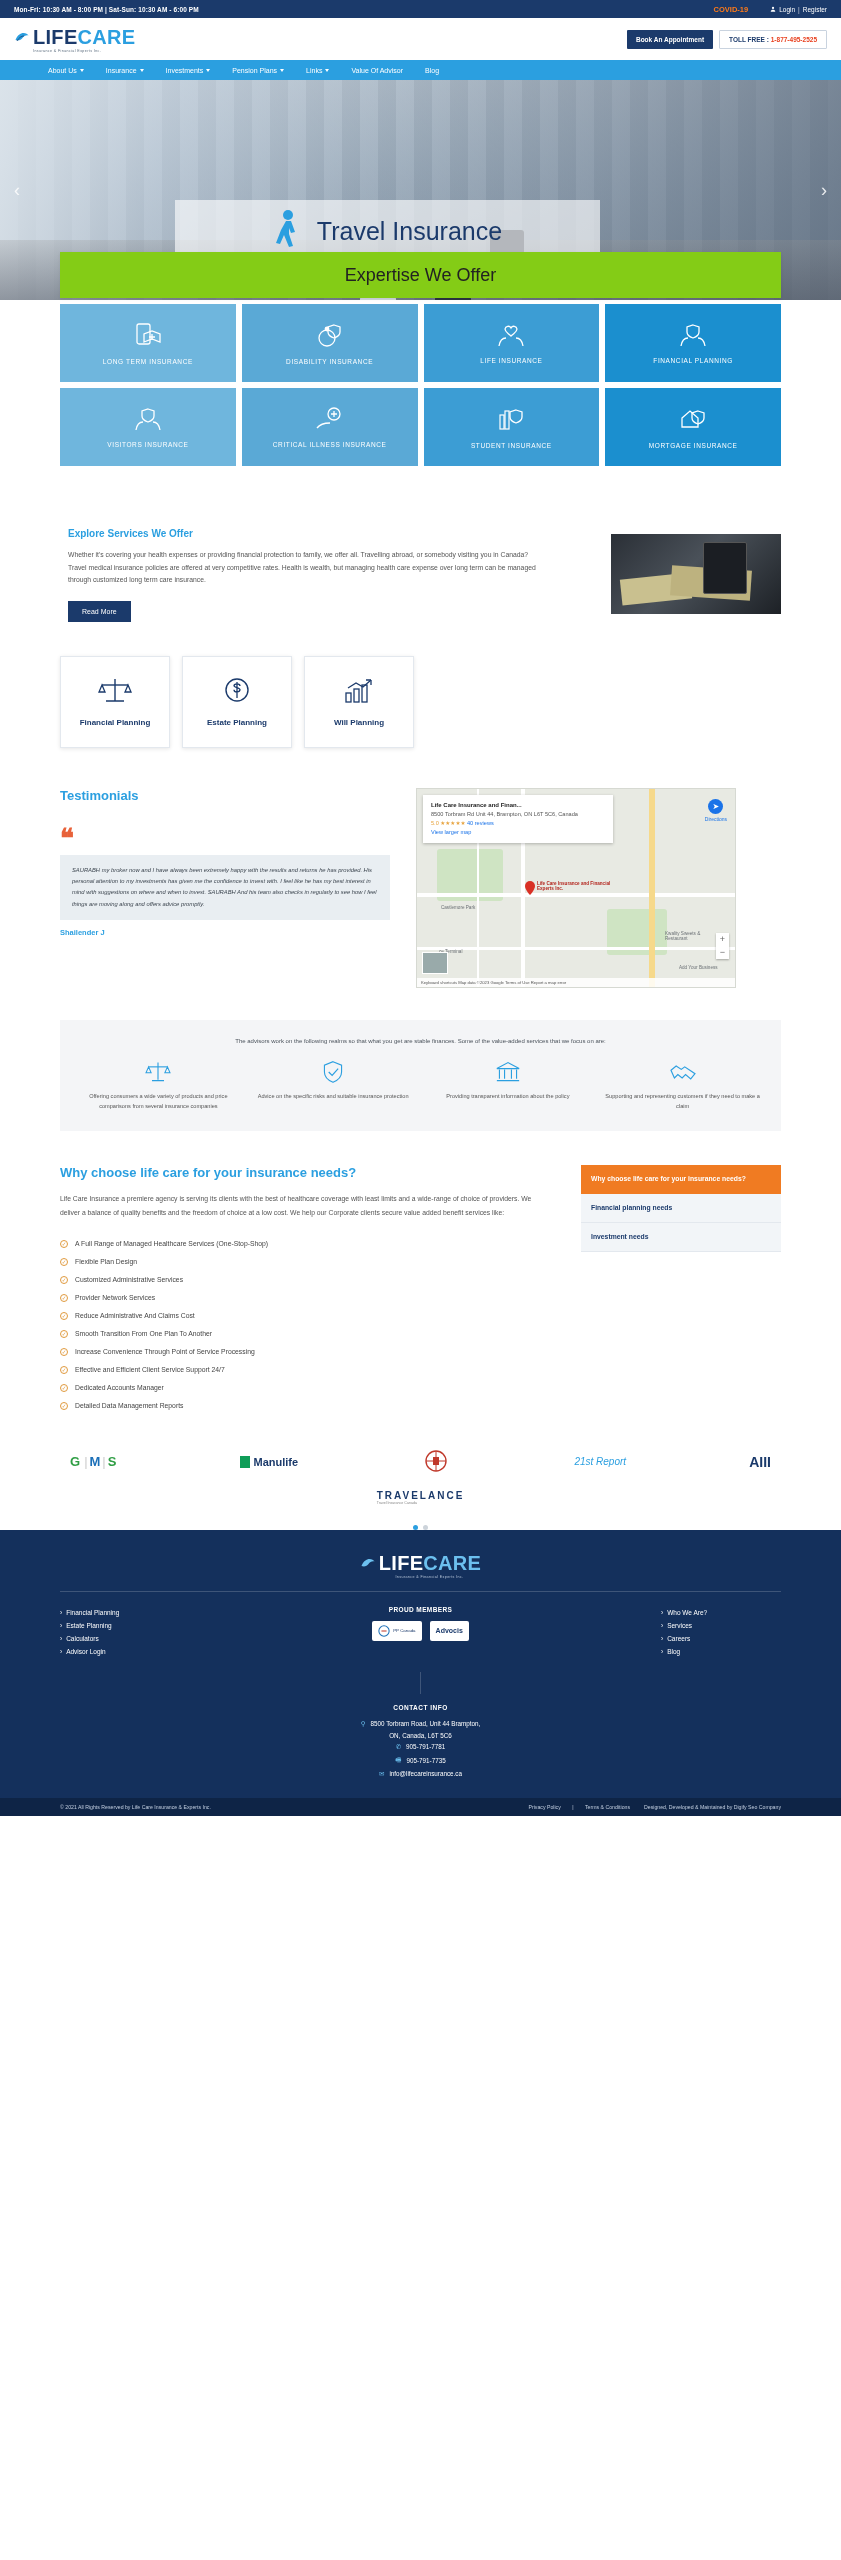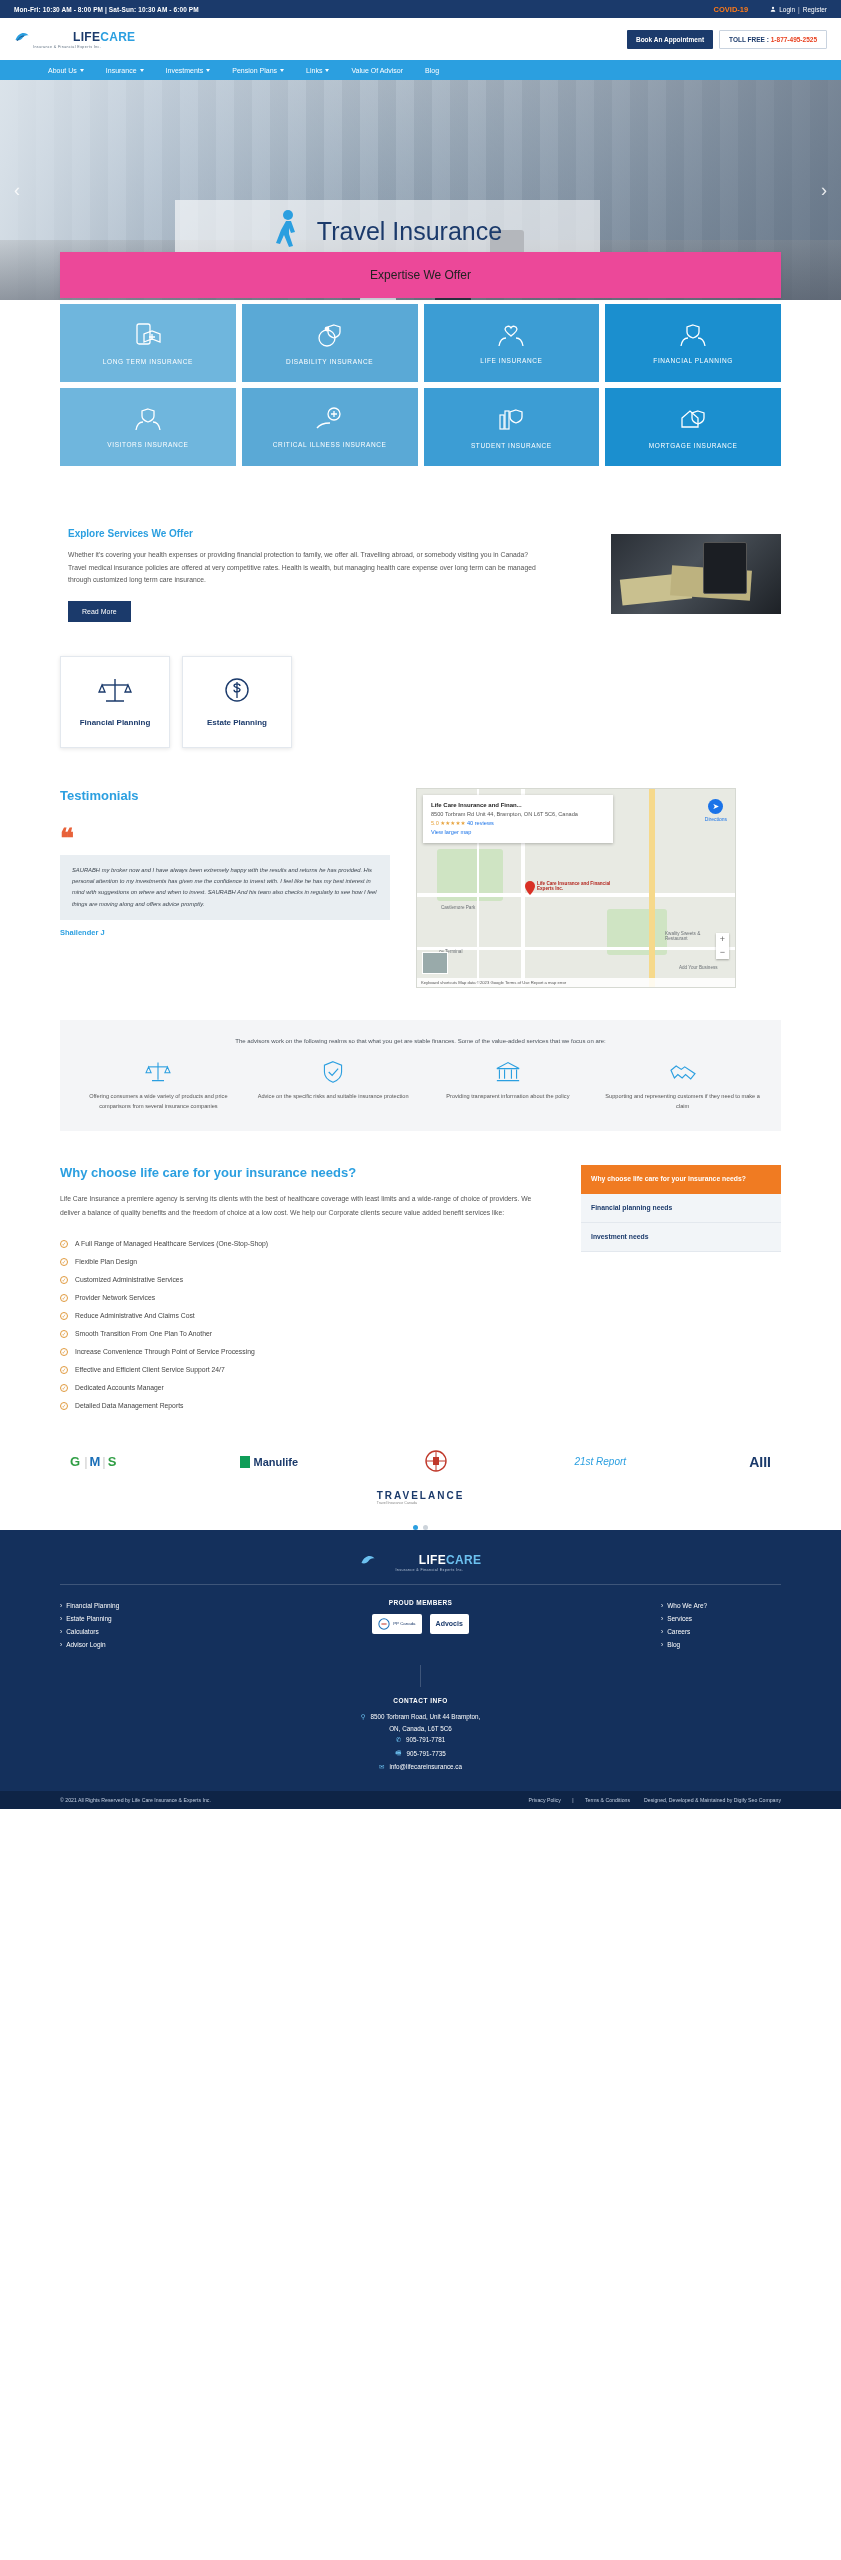--- a/index.html
+++ b/index.html
@@ -32,21 +32,21 @@
   .header {
     background: #fff;
     height: 42px;
     display: flex;
     align-items: center;
     padding: 0 14px;
   }
   .logo { display: flex; flex-direction: column; align-items: flex-start; }
   .logo-row { display: flex; align-items: center; gap: 3px; }
   .logo-mark { width: 16px; height: 16px; }
-  .logo-text { font-size: 12px; font-weight: bold; letter-spacing: .3px; margin-left: 40px; }
+  .logo-text { font-size: 20px; font-weight: bold; letter-spacing: .3px; }
   .logo-text .life { color: #1b3a6b; }
   .logo-text .care { color: #2b9fe0; }
   .logo-sub { font-size: 3.6px; color: #5a6b7d; letter-spacing: .4px; margin-left: 19px; }
   .header .spacer { flex: 1 1 auto; }
   .btn-appt {
     background: #1b3a6b; color: #fff; font-size: 6.5px; font-weight: bold;
     padding: 6px 9px; border: none; border-radius: 1px; cursor: pointer;
   }
   .btn-toll {
     background: #fff; color: #1b3a6b; font-size: 6.5px; font-weight: bold;
@@ -91,22 +91,22 @@
   .hero-caption .ttl { font-size: 25px; color: #1b3a6b; font-weight: normal; }
   .hero-arrow {
     position: absolute; top: 50%; transform: translateY(-50%); color: #fff; font-size: 18px; opacity: .85; cursor: pointer;
   }
   .hero-arrow.left { left: 14px; }
   .hero-arrow.right { right: 14px; }
 
   
   .expertise-wrap { position: relative; margin-top: -48px; padding: 0 60px 26px; }
   .exp-head {
-    background: #ec4899; height: 46px; display: flex; align-items: center; justify-content: center;
-    font-size: 12px; color: #222; box-shadow: 0 1px 3px rgba(0,0,0,.08);
+    background: #84cc16; height: 46px; display: flex; align-items: center; justify-content: center;
+    font-size: 18px; color: #222; box-shadow: 0 1px 3px rgba(0,0,0,.08);
   }
   .exp-grid { display: grid; grid-template-columns: repeat(4, 1fr); gap: 6px; margin-top: 6px; }
   .exp-cell {
     height: 78px; display: flex; flex-direction: column; align-items: center; justify-content: center;
     gap: 9px; color: #fff; cursor: pointer;
   }
   .exp-cell .lbl { font-size: 6.5px; letter-spacing: .6px; }
   .exp-ico svg { display: block; }
 
   
@@ -439,20 +439,30 @@
           </svg></span>
       <span class="plbl">Financial Planning</span>
     </div>
     <div class="plan-card">
       <span><svg width="32" height="30" viewBox="0 0 32 30">
             <circle cx="16" cy="14" r="11" fill="none" stroke="#1b3a6b" stroke-width="1.4"></circle>
             <path d="M16 6v16M19 10c0-1.5-1.5-2.2-3-2.2s-3 .7-3 2.2 6 1.6 6 3.6-1.5 2.4-3 2.4-3-.8-3-2.2" fill="none" stroke="#1b3a6b" stroke-width="1.3"></path>
           </svg></span>
       <span class="plbl">Estate Planning</span>
     </div>
+    <div class="plan-card">
+      <span><svg width="32" height="30" viewBox="0 0 32 30">
+            <rect x="3" y="17" width="5" height="9" fill="none" stroke="#1b3a6b" stroke-width="1.3"></rect>
+            <rect x="11" y="13" width="5" height="13" fill="none" stroke="#1b3a6b" stroke-width="1.3"></rect>
+            <rect x="19" y="9" width="5" height="17" fill="none" stroke="#1b3a6b" stroke-width="1.3"></rect>
+            <path d="M5 12l8-5 7 4 8-7" fill="none" stroke="#1b3a6b" stroke-width="1.3"></path>
+            <path d="M28 4h-5M28 4v5" stroke="#1b3a6b" stroke-width="1.3"></path>
+          </svg></span>
+      <span class="plbl">Will Planning</span>
+    </div>
   </div>
 
   <div class="testi">
     <div class="testi-left">
       <h3>Testimonials</h3>
       <div class="quote-mark">❝</div>
       <div class="quote-box">SAURABH my broker now and I have always been extremely happy with the results and returns he has provided. His personal attention to my investments has given me the confidence to invest with. I feel like he has my best interest in mind with suggestions on where and when to invest. SAURABH And his team also checks in regularly to see how I feel things are moving along and offers advice promptly.</div>
       <div class="testi-name">Shailender J</div>
     </div>
     <div class="map">

